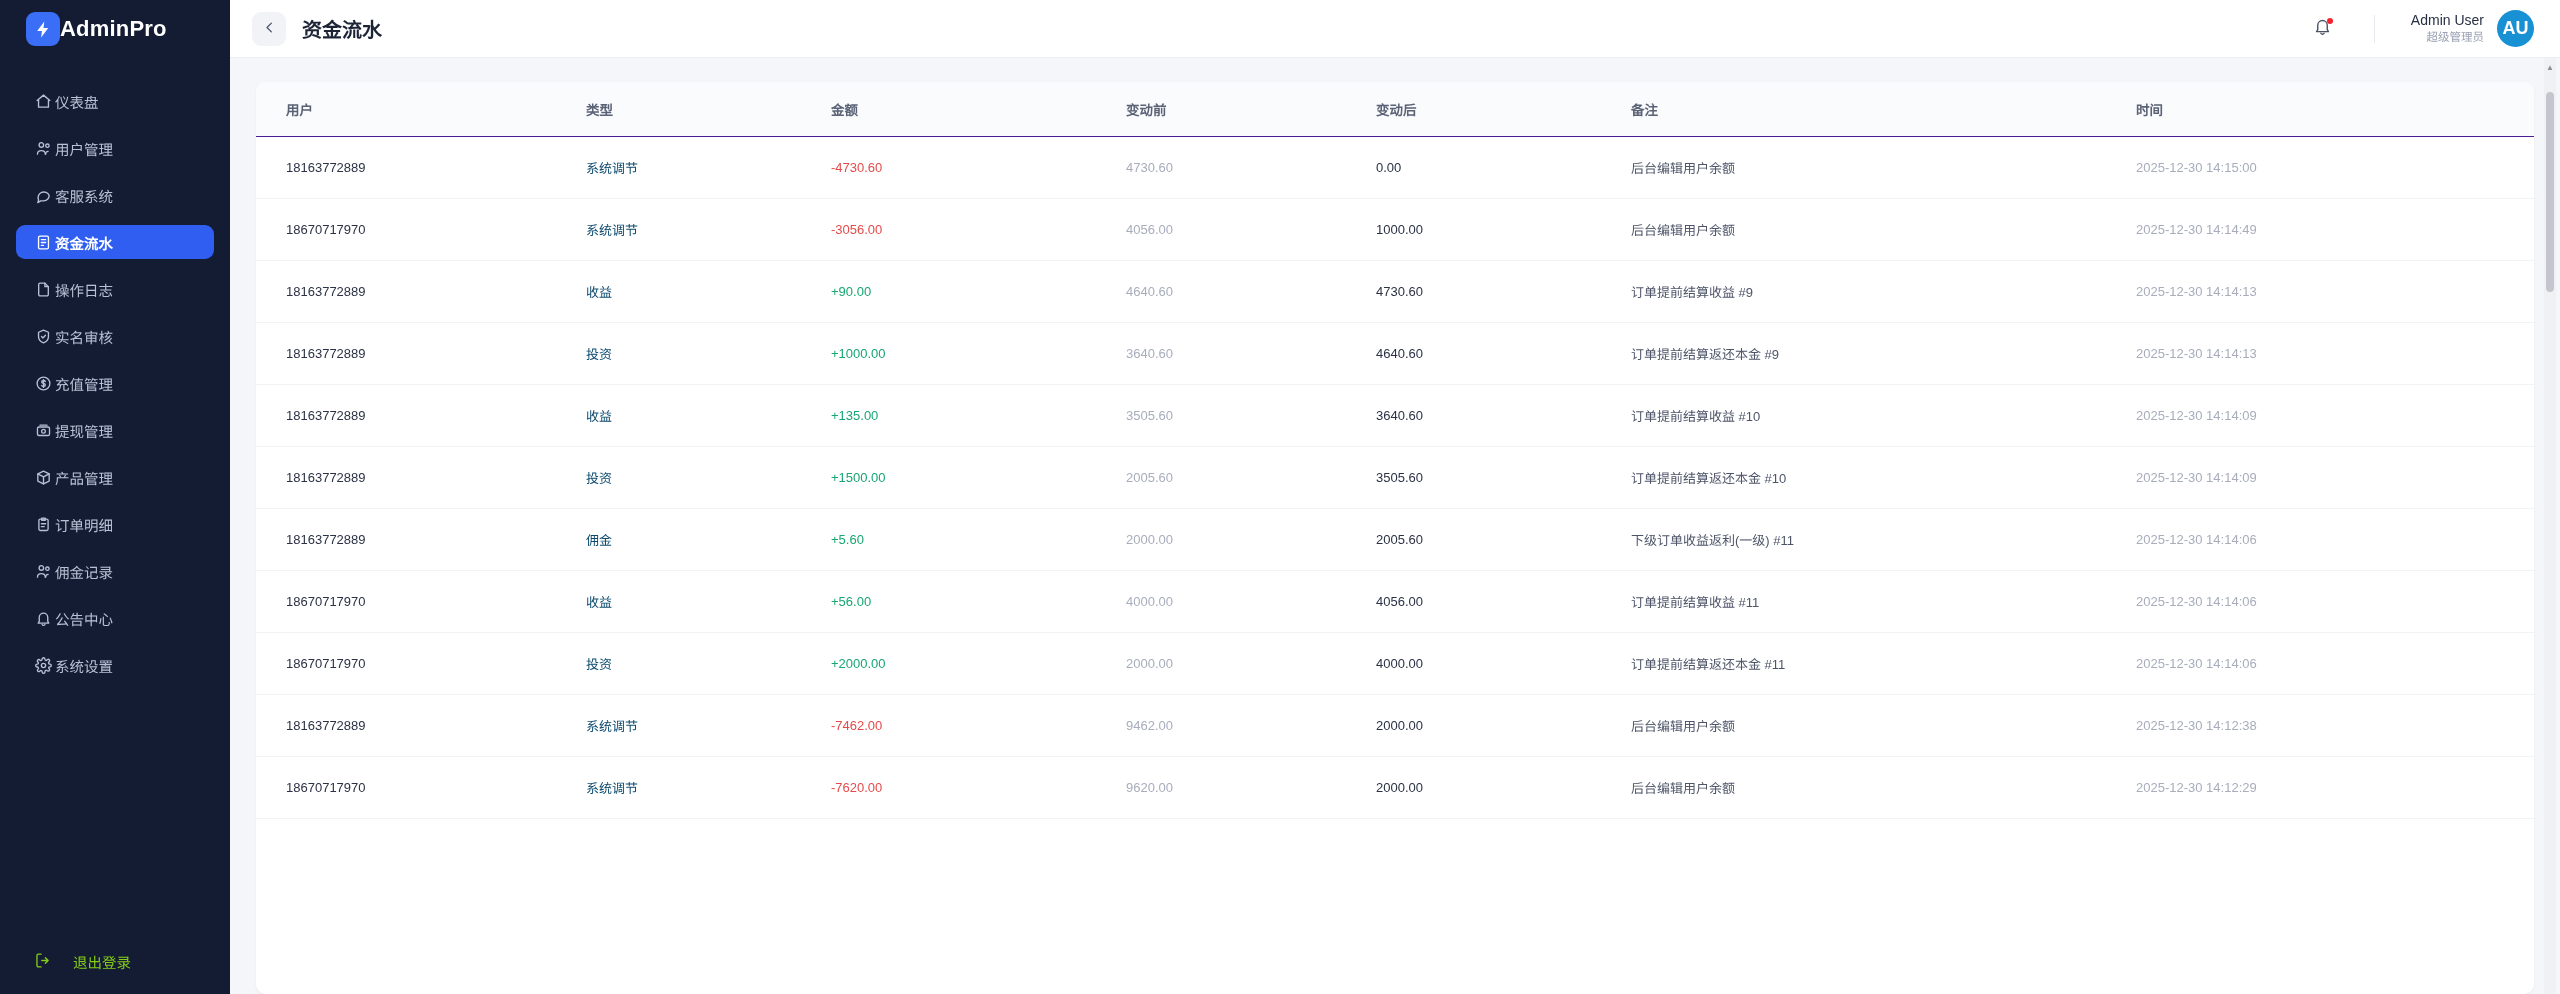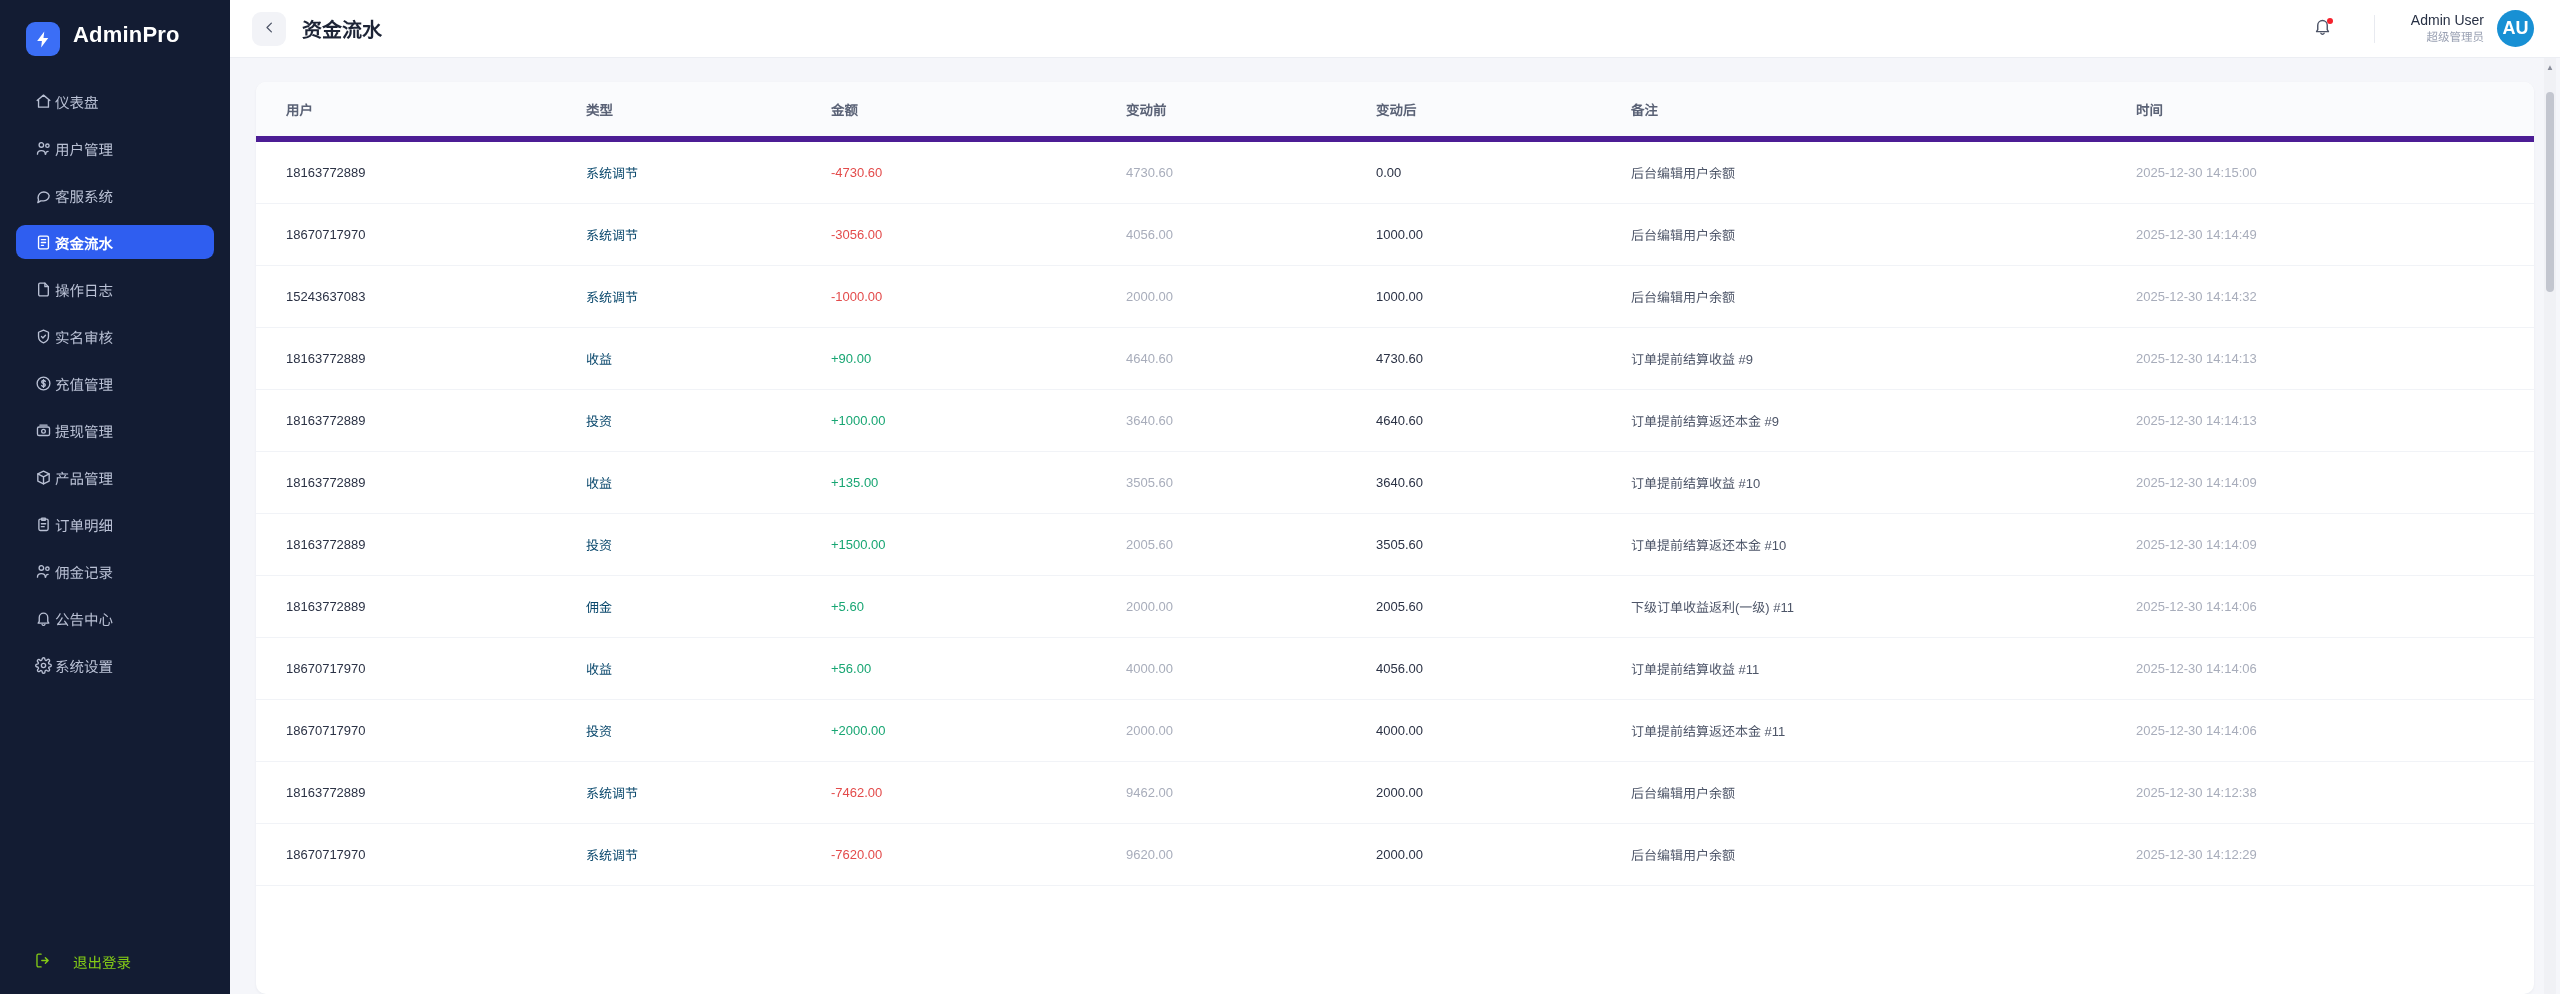--- a/index.html
+++ b/index.html
@@ -13,21 +13,21 @@
   .app { display: flex; width: 2560px; height: 994px; }
 
   
   .sidebar {
     width: 230px; min-width: 230px; height: 994px;
     background: #131c33;
     display: flex; flex-direction: column;
     position: relative;
   }
   .brand {
-    display: flex; align-items: flex-start; gap: 13px;
+    display: flex; align-items: center; 
     padding: 22px 0 22px 26px;
     height: 58px;
   }
   .brand-logo {
     width: 34px; height: 34px; border-radius: 9px;
     background: #3b6ef6;
     display: flex; align-items: center; justify-content: center;
     flex-shrink: 0;
   }
   .brand-logo svg { display:block; }
@@ -111,21 +111,21 @@
     box-shadow: 0 1px 3px rgba(20,30,60,.05);
     overflow: hidden;
     height: 100%;
   }
   table { width: 100%; border-collapse: collapse; table-layout: fixed; }
   thead th {
     text-align: left;
     font-size: 13.5px; font-weight: bold; color: #5a6276;
     padding: 17px 0 17px 0;
     background: #fafbfd;
-    border-bottom: 6px solid #4c1d95;
+    border-bottom: 1px solid #4c1d95;
   }
   tbody td {
     font-size: 13px; color: #2b3245;
     padding: 21px 0 21px 0;
     border-bottom: 1px solid #f1f3f7;
     white-space: nowrap; overflow: hidden; text-overflow: ellipsis;
   }
   .c-user   { width: 330px; padding-left: 30px !important; }
   .c-type   { width: 245px; }
   .c-amount { width: 295px; }
@@ -389,29 +389,20 @@
               <tr>
                 <td class="c-user">18670717970</td>
                 <td class="c-type type">系统调节</td>
                 <td class="c-amount amount-neg">-3056.00</td>
                 <td class="c-before before">4056.00</td>
                 <td class="c-after after">1000.00</td>
                 <td class="c-remark remark">后台编辑用户余额</td>
                 <td class="c-time time">2025-12-30 14:14:49</td>
               </tr>
               <tr>
-                <td class="c-user">15243637083</td>
-                <td class="c-type type">系统调节</td>
-                <td class="c-amount amount-neg">-1000.00</td>
-                <td class="c-before before">2000.00</td>
-                <td class="c-after after">1000.00</td>
-                <td class="c-remark remark">后台编辑用户余额</td>
-                <td class="c-time time">2025-12-30 14:14:32</td>
-              </tr>
-              <tr>
                 <td class="c-user">18163772889</td>
                 <td class="c-type type">收益</td>
                 <td class="c-amount amount-pos">+90.00</td>
                 <td class="c-before before">4640.60</td>
                 <td class="c-after after">4730.60</td>
                 <td class="c-remark remark">订单提前结算收益 #9</td>
                 <td class="c-time time">2025-12-30 14:14:13</td>
               </tr>
               <tr>
                 <td class="c-user">18163772889</td>

